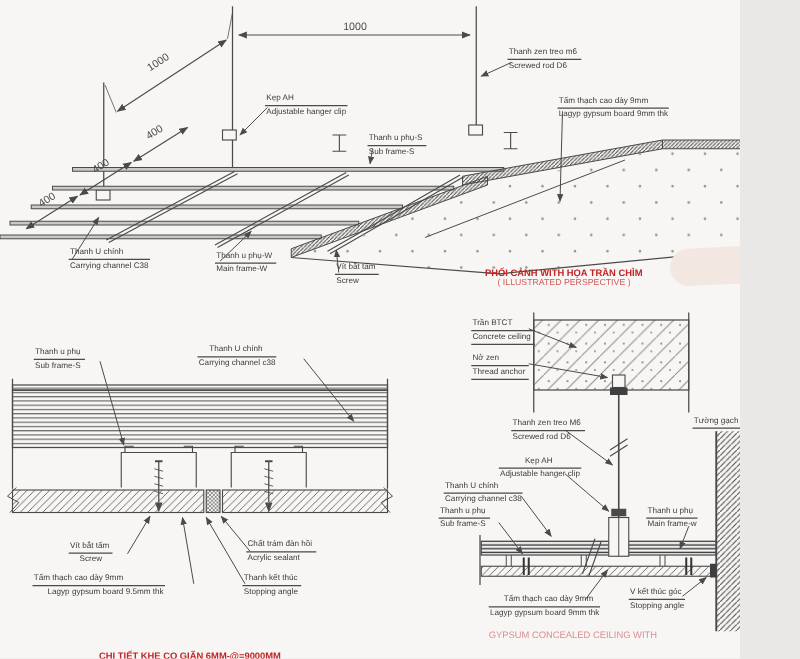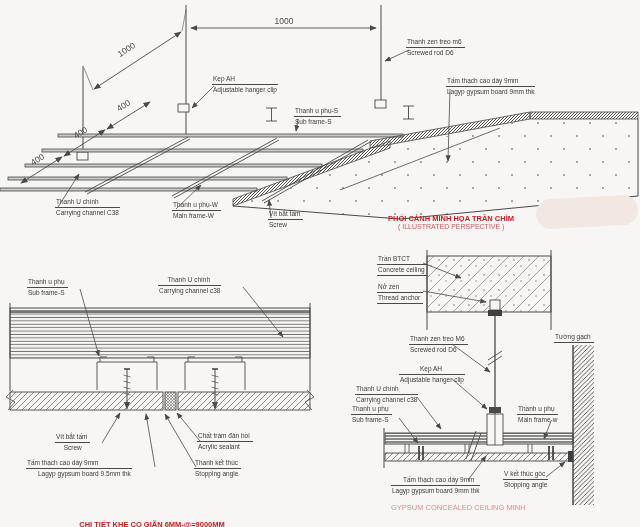--- a/index.html
+++ b/index.html
@@ -1,17 +1,17 @@
 <!DOCTYPE html>
 <html><head>
 <meta charset="utf-8">
 <style>
   html,body{margin:0;padding:0;background:#e9e8e6;}
   #stage{
-    position:relative;width:640px;height:527px;overflow:hidden;
+    position:relative;width:592px;height:527px;overflow:hidden;
     background:#f7f6f4;
     font-family:"Liberation Sans","DejaVu Sans",sans-serif;
   }
   svg{position:absolute;left:0;top:0;}
   .lbl{position:absolute;color:#3c3c3c;font-size:6.5px;line-height:1.3;z-index:5;}
   .lbl .l1{display:block;border-bottom:1px solid #4a4a4a;padding:0 3px 1px 1px;white-space:nowrap;}
   .lbl .l2{display:block;padding:1px 1px 0;white-space:nowrap;}
   .lbl.u2 .l2{border-bottom:1px solid #4a4a4a;padding-right:3px;}
   .rtitle{position:absolute;z-index:5;}
   .rtitle .t1{color:#c32323;font-weight:bold;font-size:7.5px;white-space:nowrap;}
@@ -227,21 +227,21 @@
   </div>
   <div class="lbl" style="left:172px;top:201px">
     <span class="l1">Thanh u phụ-W</span>
     <span class="l2">Main frame-W</span>
   </div>
   <div class="lbl" style="left:268px;top:210px">
     <span class="l1">Vít bắt tấm</span>
     <span class="l2">Screw</span>
   </div>
   <div class="rtitle" style="left:388px;top:214px">
-    <div class="t1">PHỐI CẢNH MINH HỌA  TRẦN CHÌM</div>
+    <div class="t1">PHỐI CẢNH WITH HỌA  TRẦN CHÌM</div>
     <div class="t2" style="padding-left:10px">( ILLUSTRATED PERSPECTIVE )</div>
   </div>
 
   <div class="lbl" style="left:27px;top:278px">
     <span class="l1">Thanh u phụ</span>
     <span class="l2">Sub frame-S</span>
   </div>
   <div class="lbl" style="left:158px;top:276px">
     <span class="l1" style="text-align:center">Thanh U chính</span>
     <span class="l2">Carrying channel c38</span>
@@ -300,16 +300,16 @@
   </div>
   <div class="lbl" style="left:391px;top:476px">
     <span class="l1" style="padding-left:12px">Tấm thạch cao dày 9mm</span>
     <span class="l2">Lagyp gypsum board 9mm thk</span>
   </div>
   <div class="lbl" style="left:503px;top:470px">
     <span class="l1">V kết thúc góc</span>
     <span class="l2">Stopping angle</span>
   </div>
   <div class="rtitle" style="left:391px;top:503px">
-    <div class="t2" style="font-size:7.5px;color:#dc8f8f">GYPSUM CONCEALED CEILING MINH</div>
+    <div class="t2" style="font-size:7.5px;color:#dc8f8f">GYPSUM CONCEALED CEILING WITH</div>
   </div>
 
 </div>
 
 </body></html>

